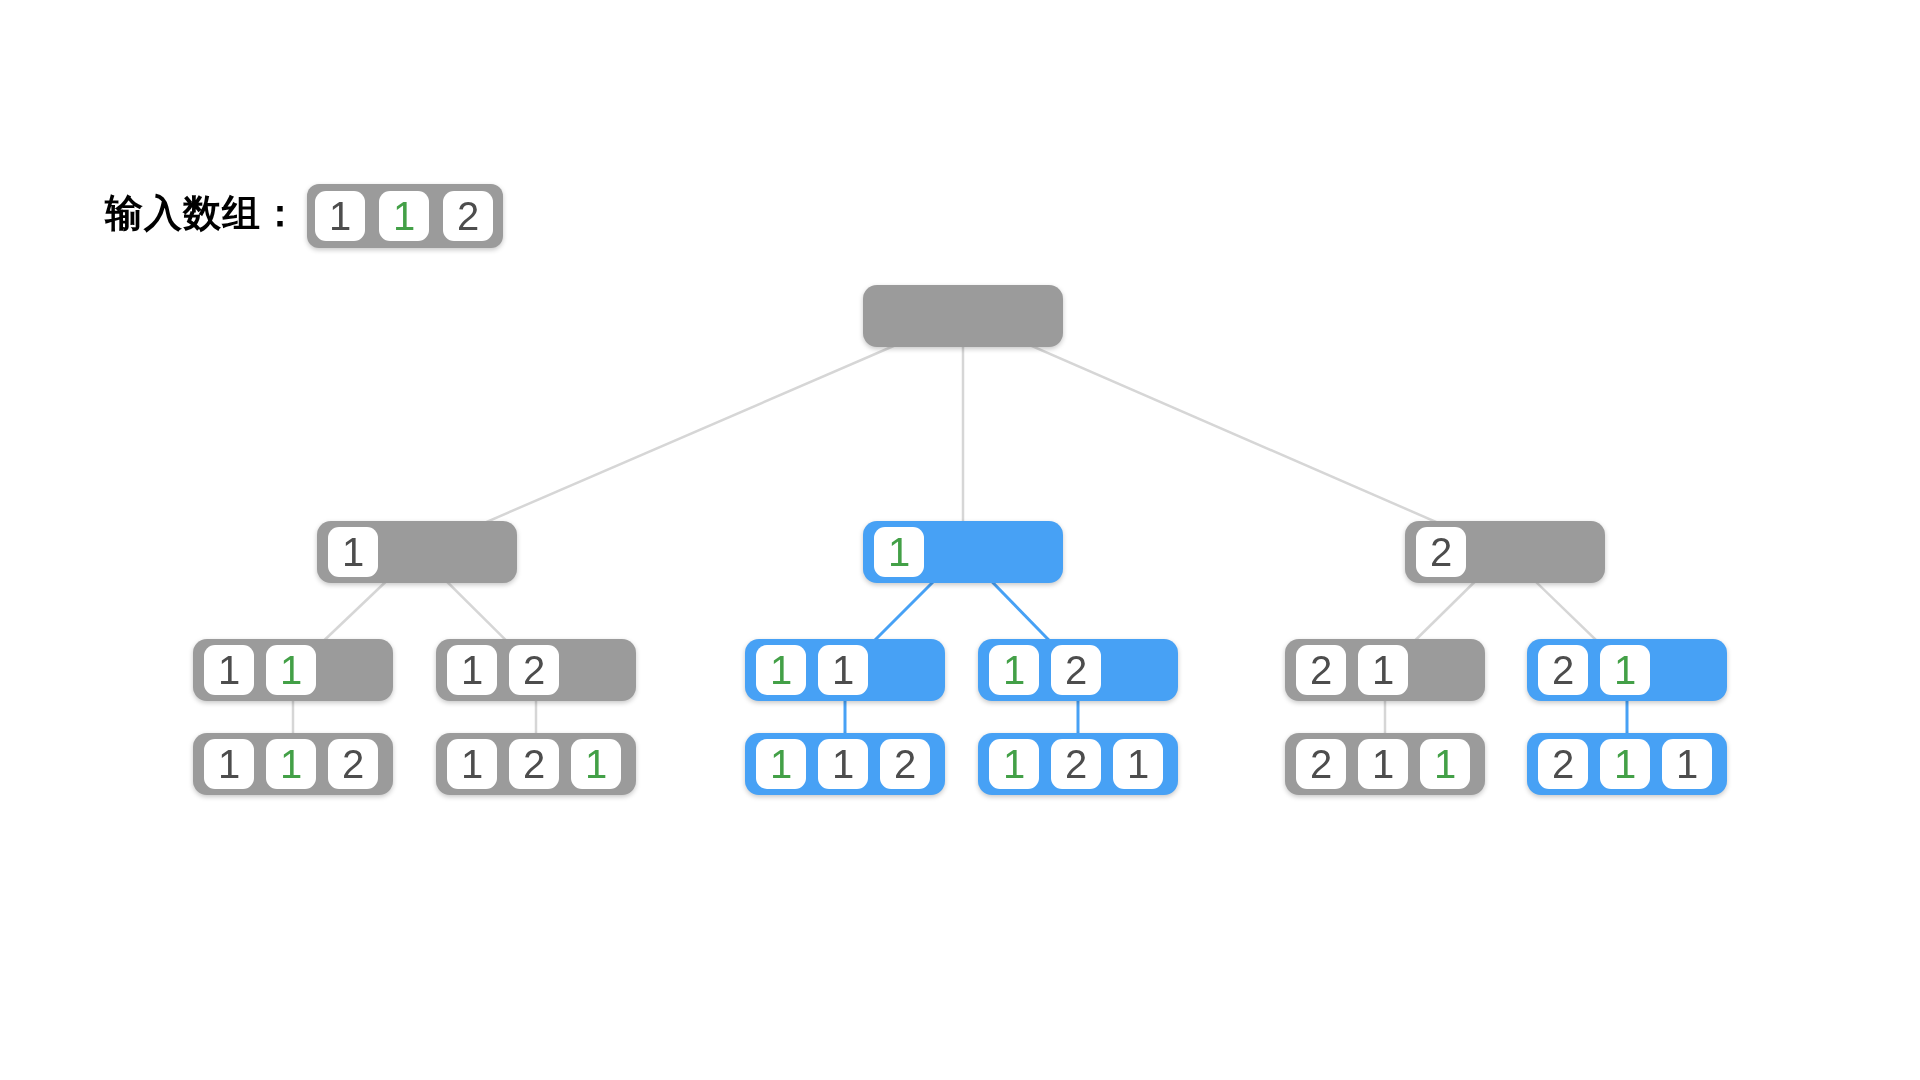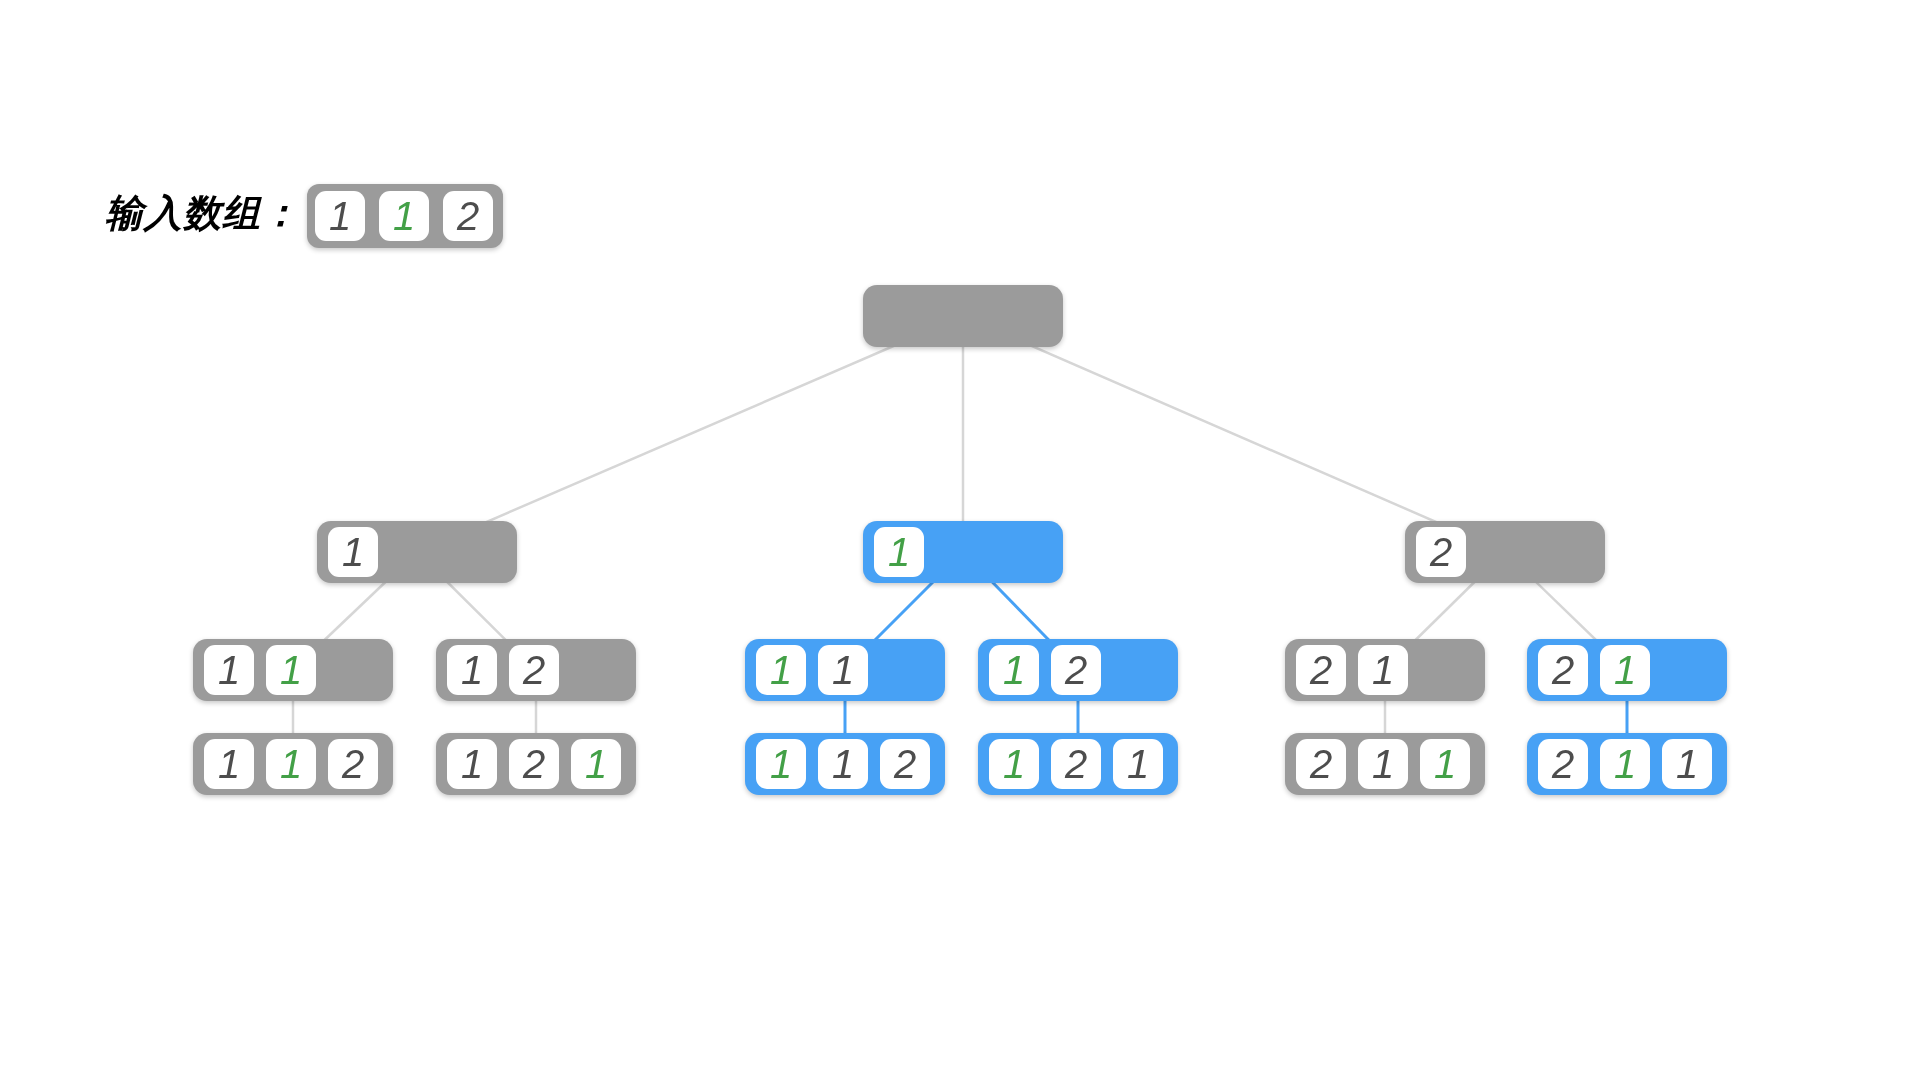--- a/index.html
+++ b/index.html
@@ -15,21 +15,20 @@
   }
   * { margin: 0; padding: 0; box-sizing: border-box; }
   html, body { background: var(--page-bg); }
   .canvas {
     position: relative;
     width: 1920px;
     height: 860px;
     background: var(--page-bg);
     overflow: hidden;
     font-family: "Liberation Sans", "DejaVu Sans", sans-serif;
-    font-style: italic;
   }
   .input-label {
     position: absolute;
     left: 105px;
     top: 188px;
     font-size: 38px;
     font-weight: 600;
     color: var(--label-color);
     letter-spacing: 1px;
     white-space: nowrap;

